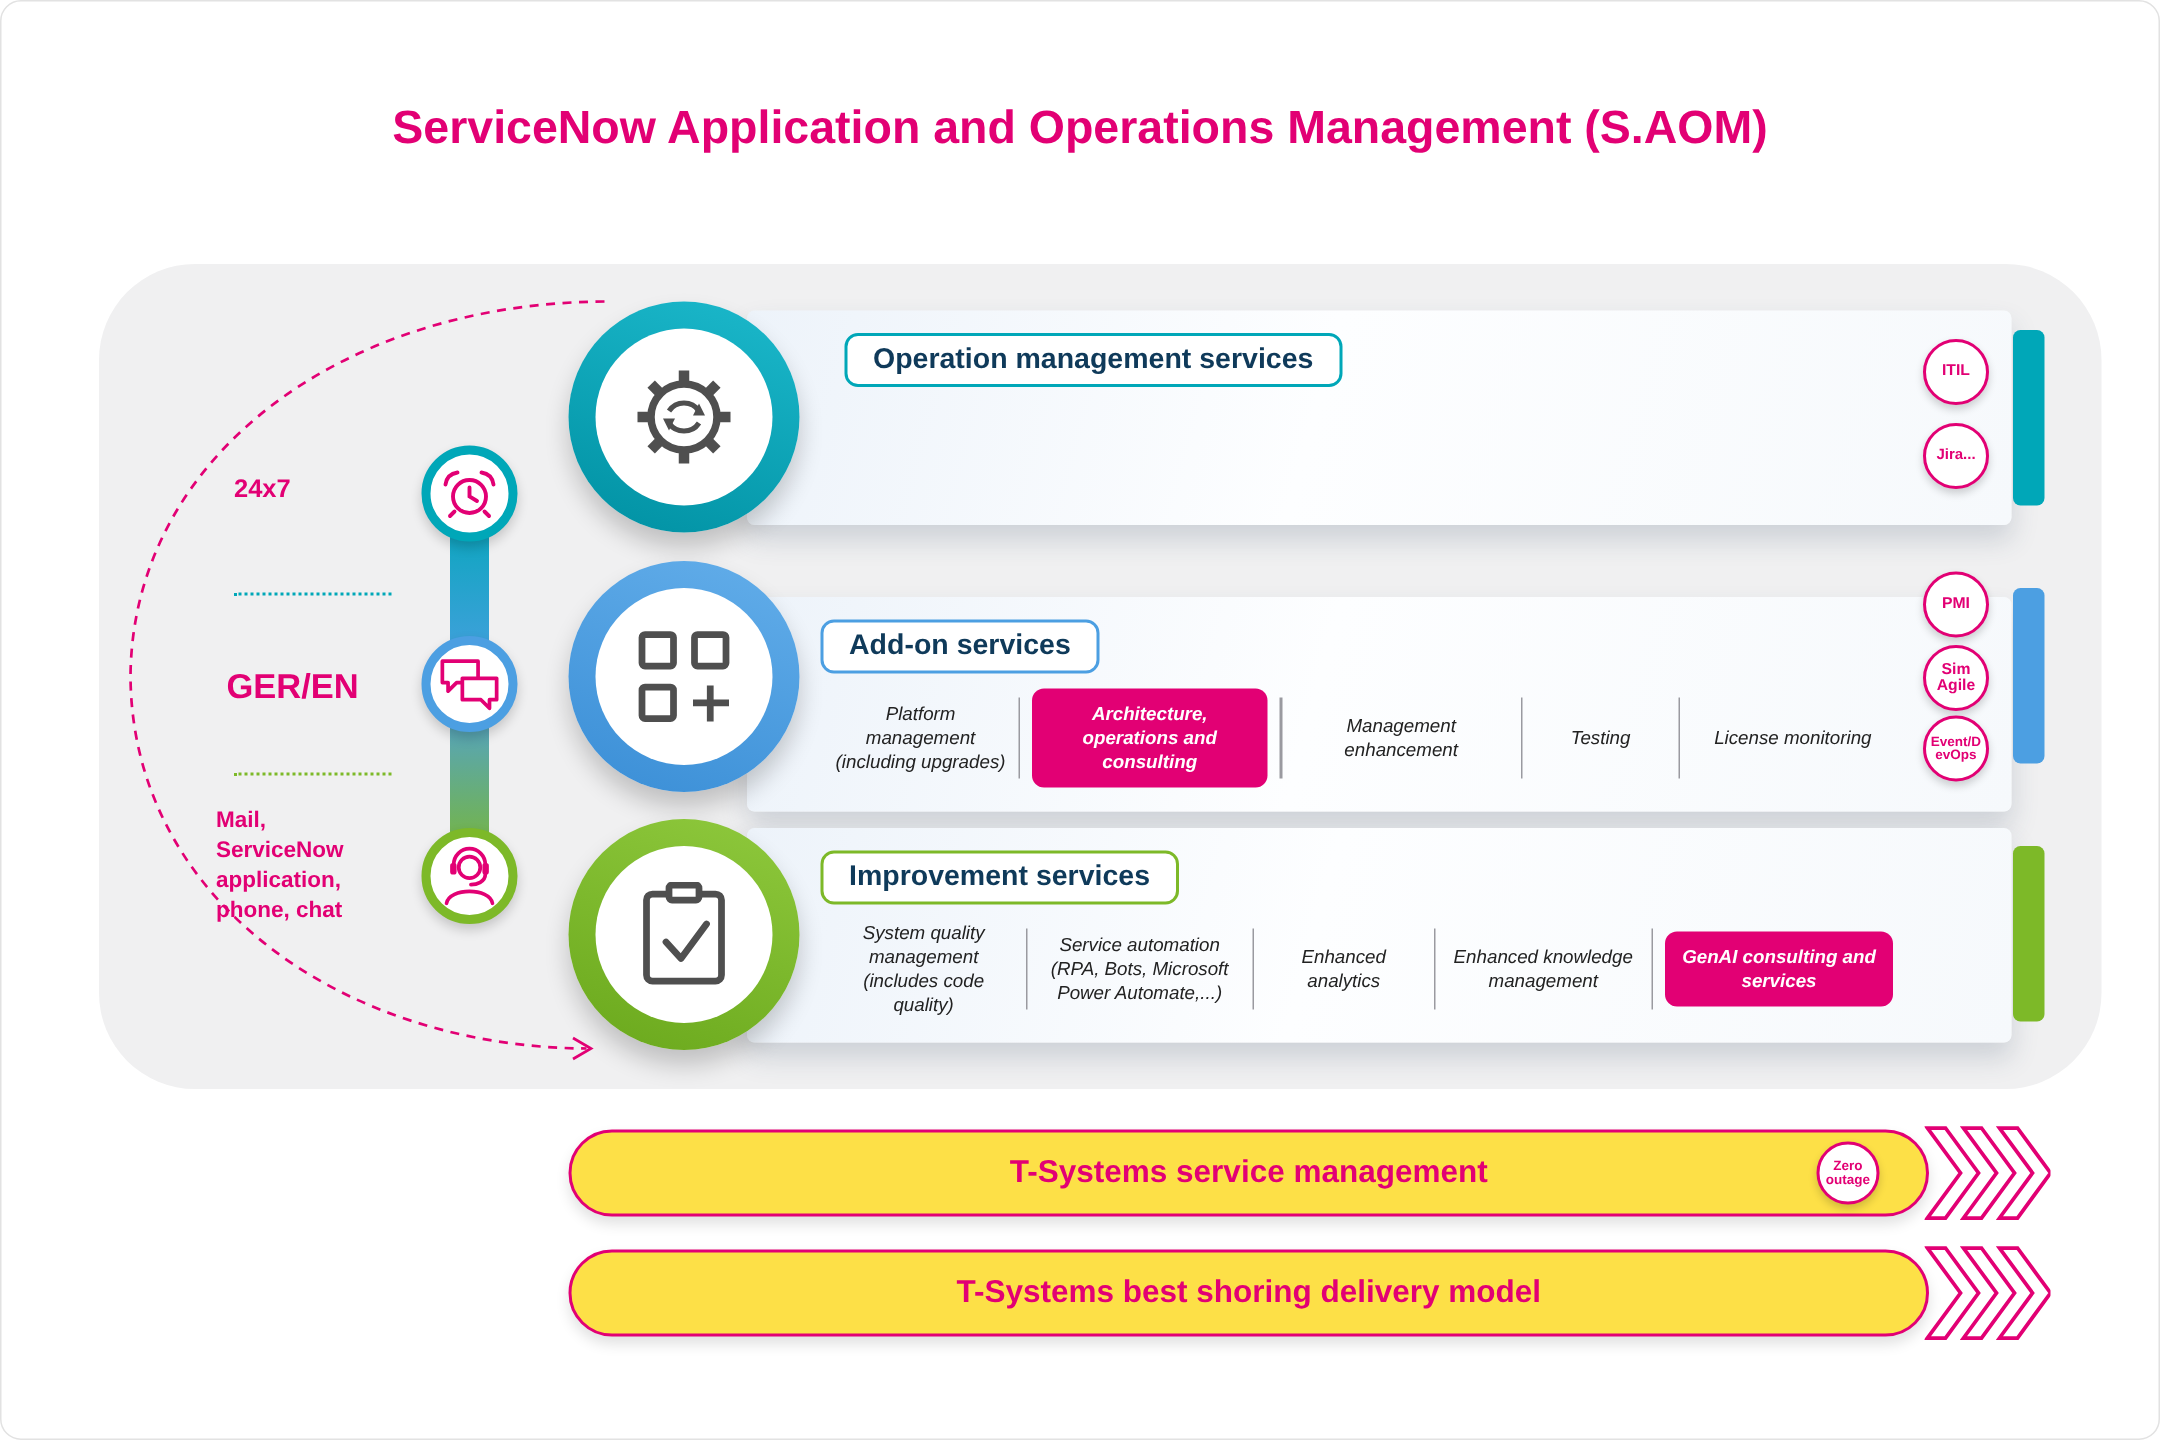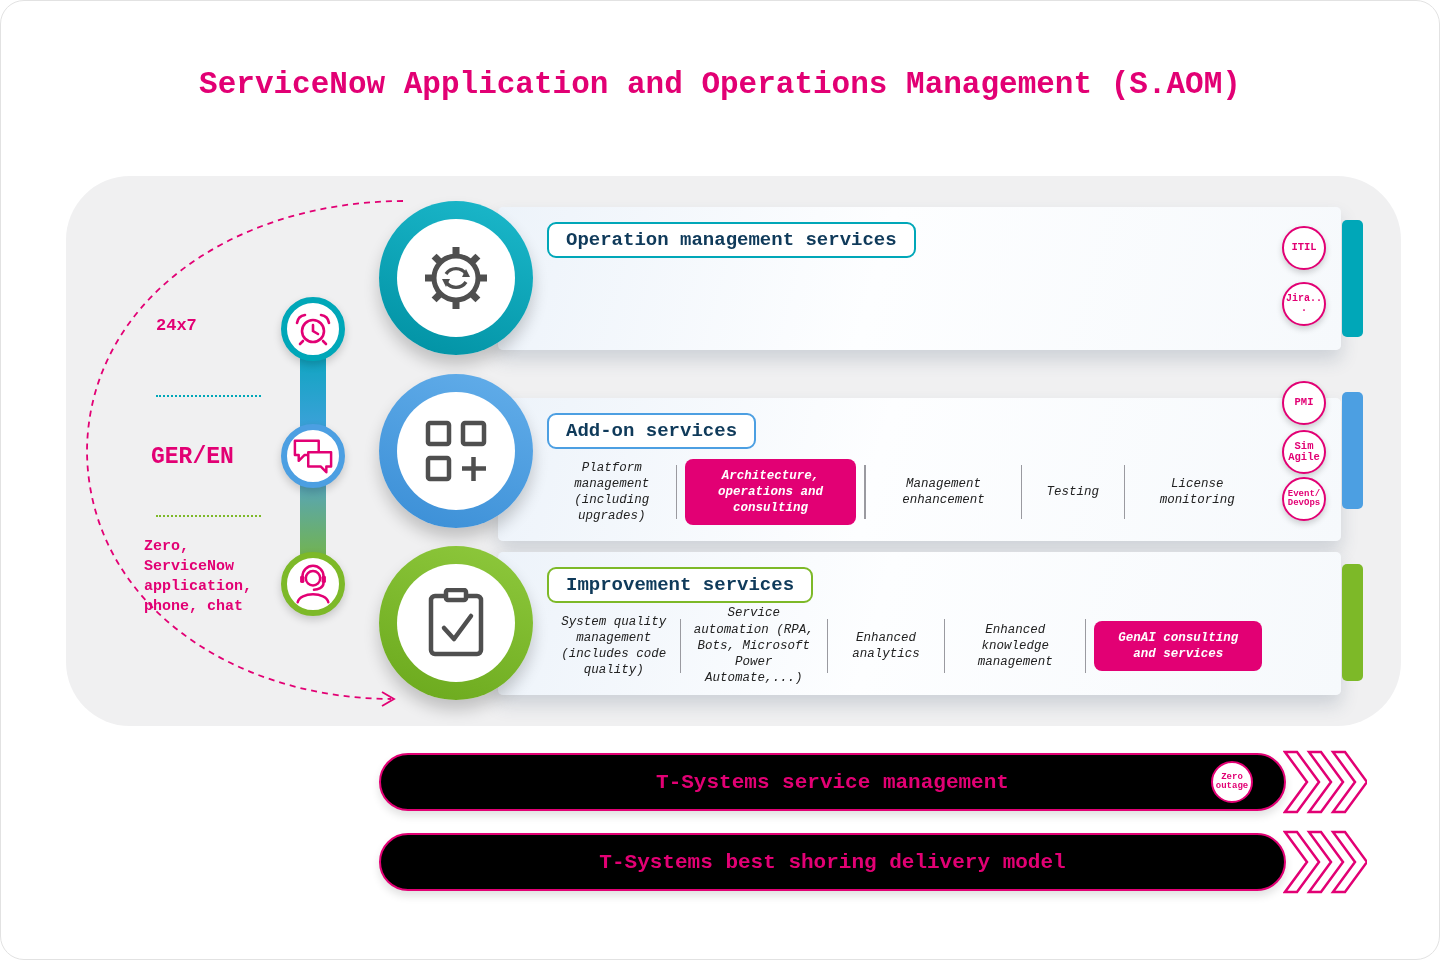--- a/index.html
+++ b/index.html
@@ -1,18 +1,18 @@
 <!DOCTYPE html>
 <html><head>
 <meta charset="utf-8">
 <style>
   * { margin:0; padding:0; box-sizing:border-box; }
   body { background:#fff; font-family:"Liberation Sans", sans-serif; }
   .stage { position:relative; width:1440px; height:960px; background:#fff; overflow:hidden;
-           border:1px solid #e2e2e2; border-radius:24px;font-family:Liberation Mono, monospace; }
+           border:1px solid #e2e2e2; border-radius:14px; }
 
   .title { position:absolute; top:66px; left:0; width:100%; text-align:center;
            font-size:31px; font-weight:bold; color:#E20074; }
 
   .panel { position:absolute; left:65px; top:175px; width:1335px; height:550px;
            background:#f0f0f1; border-radius:64px; }
 
   svg.arc { position:absolute; left:0; top:0; pointer-events:none; }
 
   
@@ -33,30 +33,30 @@
   .dl1 { left:155px; top:394px; border-top:2px dotted #00a7b8; }
   .dl2 { left:155px; top:514px; border-top:2px dotted #7db928; }
 
   
   .card { position:absolute; left:497px; width:843px; height:143px; border-radius:5px;
           background:linear-gradient(105deg,#edf3fa 0%,#fdfeff 45%,#f6f9fc 100%);
           box-shadow:0 10px 18px rgba(50,70,100,.18); }
   .card1 { top:206px; } .card2 { top:397px; } .card3 { top:551px; }
   .hdr { position:absolute; left:49px; top:15px; background:#fff; border-radius:9px;
          padding:5px 17px; font-size:19px; font-weight:bold; color:#0f3a5a; }
-  .hdr-teal  { border:2px solid #00a7b8; }
+  .hdr-teal  { border:2px solid #00a7b8;margin-left:16px; }
   .hdr-blue  { border:2px solid #4c9fe2; }
   .hdr-green { border:2px solid #7db928; }
   .items { position:absolute; left:50px; top:57px; width:722px; height:74px;
            display:flex; align-items:center; }
   .item { text-align:center; font-style:italic; font-size:12.5px; line-height:1.3;
           color:#222; padding:0 7px; }
   .sep { flex:none; width:1px; height:54px; background:#9a9aa0; align-self:center; }
   .item.hl { background:#E20074; color:#fff; font-weight:bold; border-radius:8px;
-             padding:9px 16px; margin:0 8px; align-self:center; }
+             padding:9px 6px; margin:0 8px; align-self:center; }
 
   
   .bigcircle { position:absolute; left:378px; width:154px; height:154px; border-radius:50%;
                display:flex; align-items:center; justify-content:center;
                box-shadow:0 10px 16px rgba(0,0,0,.2); }
   .bc1 { top:200px; background:linear-gradient(200deg,#1cb9cc,#0090a2); }
   .bc2 { top:373px; background:linear-gradient(200deg,#63aeea,#3a8ed6); }
   .bc3 { top:545px; background:linear-gradient(200deg,#8fc93d,#6aa81c); }
   .bigcircle-inner { width:118px; height:118px; border-radius:50%; background:#fff;
                      display:flex; align-items:center; justify-content:center; }
@@ -69,21 +69,21 @@
   .badge { position:absolute; width:44px; height:44px; border-radius:50%; background:#fff;
            border:2px solid #E20074; color:#E20074; font-weight:bold; font-size:10.5px;
            display:flex; align-items:center; justify-content:center; text-align:center;
            line-height:1.05; padding:2px; overflow-wrap:anywhere;
            box-shadow:0 3px 6px rgba(0,0,0,.18); }
   .bg1 { left:1281px; top:225px; } .bg2 { left:1281px; top:281px; font-size:10px; }
   .bg3 { left:1281px; top:380px; } .bg4 { left:1281px; top:429px; }
   .bg5 { left:1281px; top:476px; font-size:9px; }
 
   
-  .banner { position:absolute; left:378px; width:907px; height:58px; background:#000000;
+  .banner { position:absolute; left:378px; width:907px; height:58px; background:#fde047;
             border:2.5px solid #E20074; border-radius:29px;
             display:flex; align-items:center; justify-content:center;
             box-shadow:0 5px 9px rgba(0,0,0,.12); }
   .banner1 { top:752px; } .banner2 { top:832px; }
   .banner-label { font-size:21px; font-weight:bold; color:#E20074; }
   .badge.zero { left:1210px; top:760px; width:42px; height:42px; font-size:9px; z-index:3; }
   .chev { position:absolute; left:1282px; z-index:2; }
   .chev1 { top:749px; } .chev2 { top:829px; }
 </style>
 </head>
@@ -125,21 +125,21 @@
       <path d="M7 42 C9 31 37 31 39 42"></path>
       <path d="M12 15 a11 11 0 0 1 22 0"></path>
       <rect x="9.5" y="14" width="4.5" height="8" rx="2" fill="#E20074" stroke="none"></rect>
       <rect x="32" y="14" width="4.5" height="8" rx="2" fill="#E20074" stroke="none"></rect>
       <path d="M34 22 c0 5 -6 7 -10 7"></path>
     </svg>
   </div>
 
   <div class="comm-label cl1">24x7</div>
   <div class="comm-label cl2">GER/EN</div>
-  <div class="comm-label cl3">Zero, ServiceNow application, phone, chat</div>
+  <div class="comm-label cl3">Mail, ServiceNow application, phone, chat</div>
 
   <div class="dot-line dl1"></div>
   <div class="dot-line dl2"></div>
 
   <div class="card card1">
     <div class="hdr hdr-teal">Operation management services</div>
   </div>
 
   <div class="card card2">
     <div class="hdr hdr-blue">Add-on services</div>

